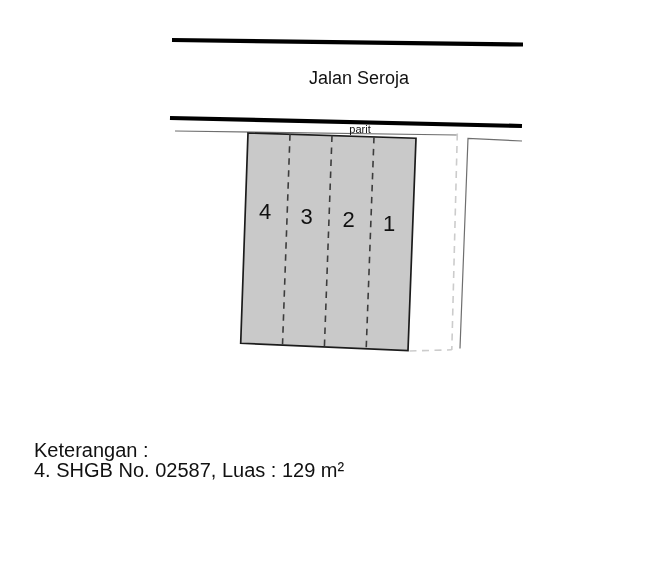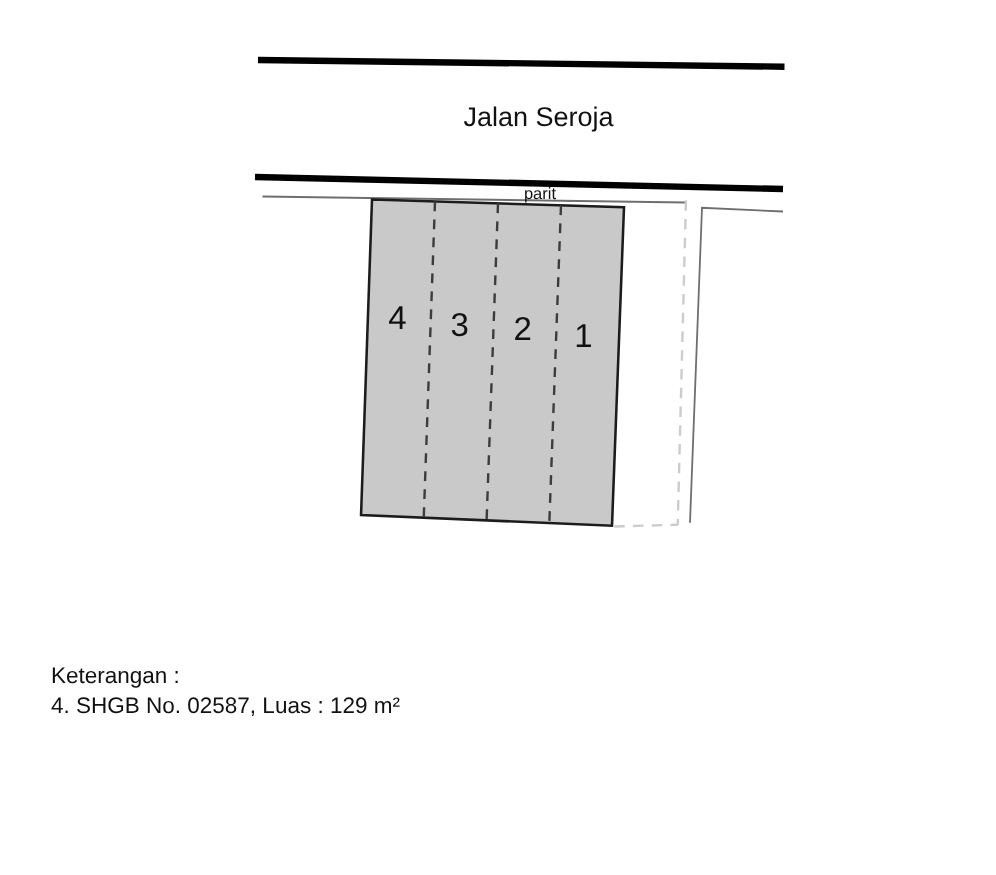--- a/index.html
+++ b/index.html
@@ -23,21 +23,21 @@
 
   .svg-text   { fill: var(--text, #111); }
   .t-street   { font-size: 18px; text-anchor: middle; }
   .t-parit    { font-size: 11px; text-anchor: middle; }
   .t-num      { font-size: 22px; text-anchor: middle; }
 
   .legend {
     position: absolute;
     left: 34px;
     top: 441px;
-    font-size: 15px;
+    font-size: 20px;
     line-height: 19.8px;
     white-space: nowrap;
   }
   .legend div { height: 19.8px; }
 </style>
 </head>
 <body>
 
 <div class="screen">
 

